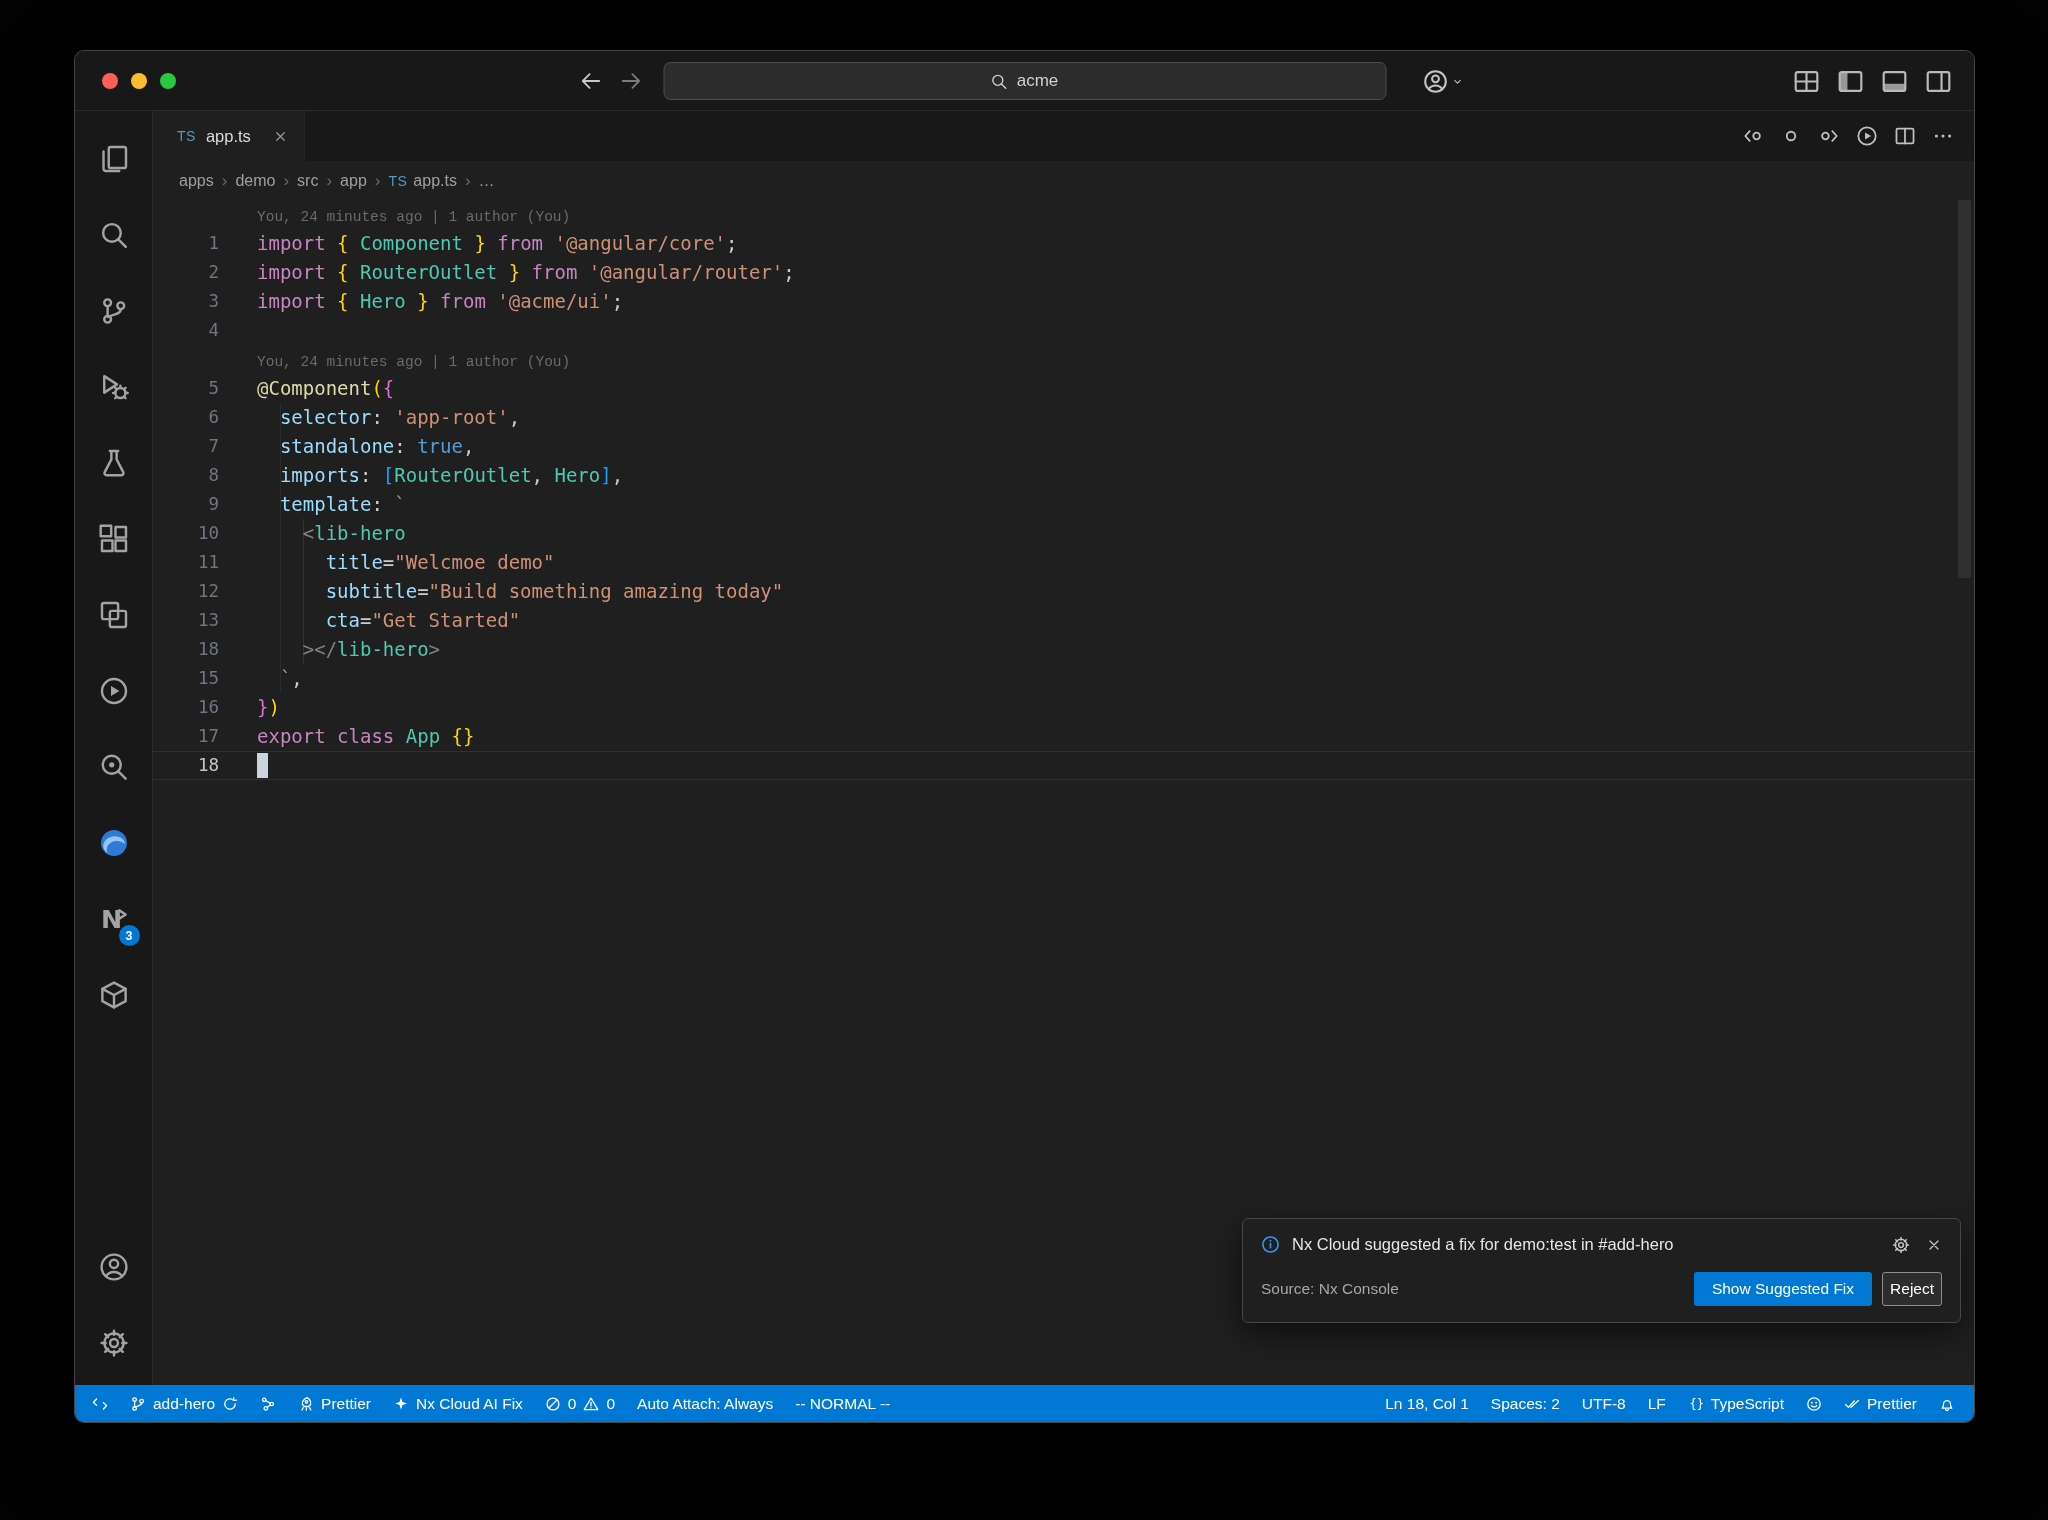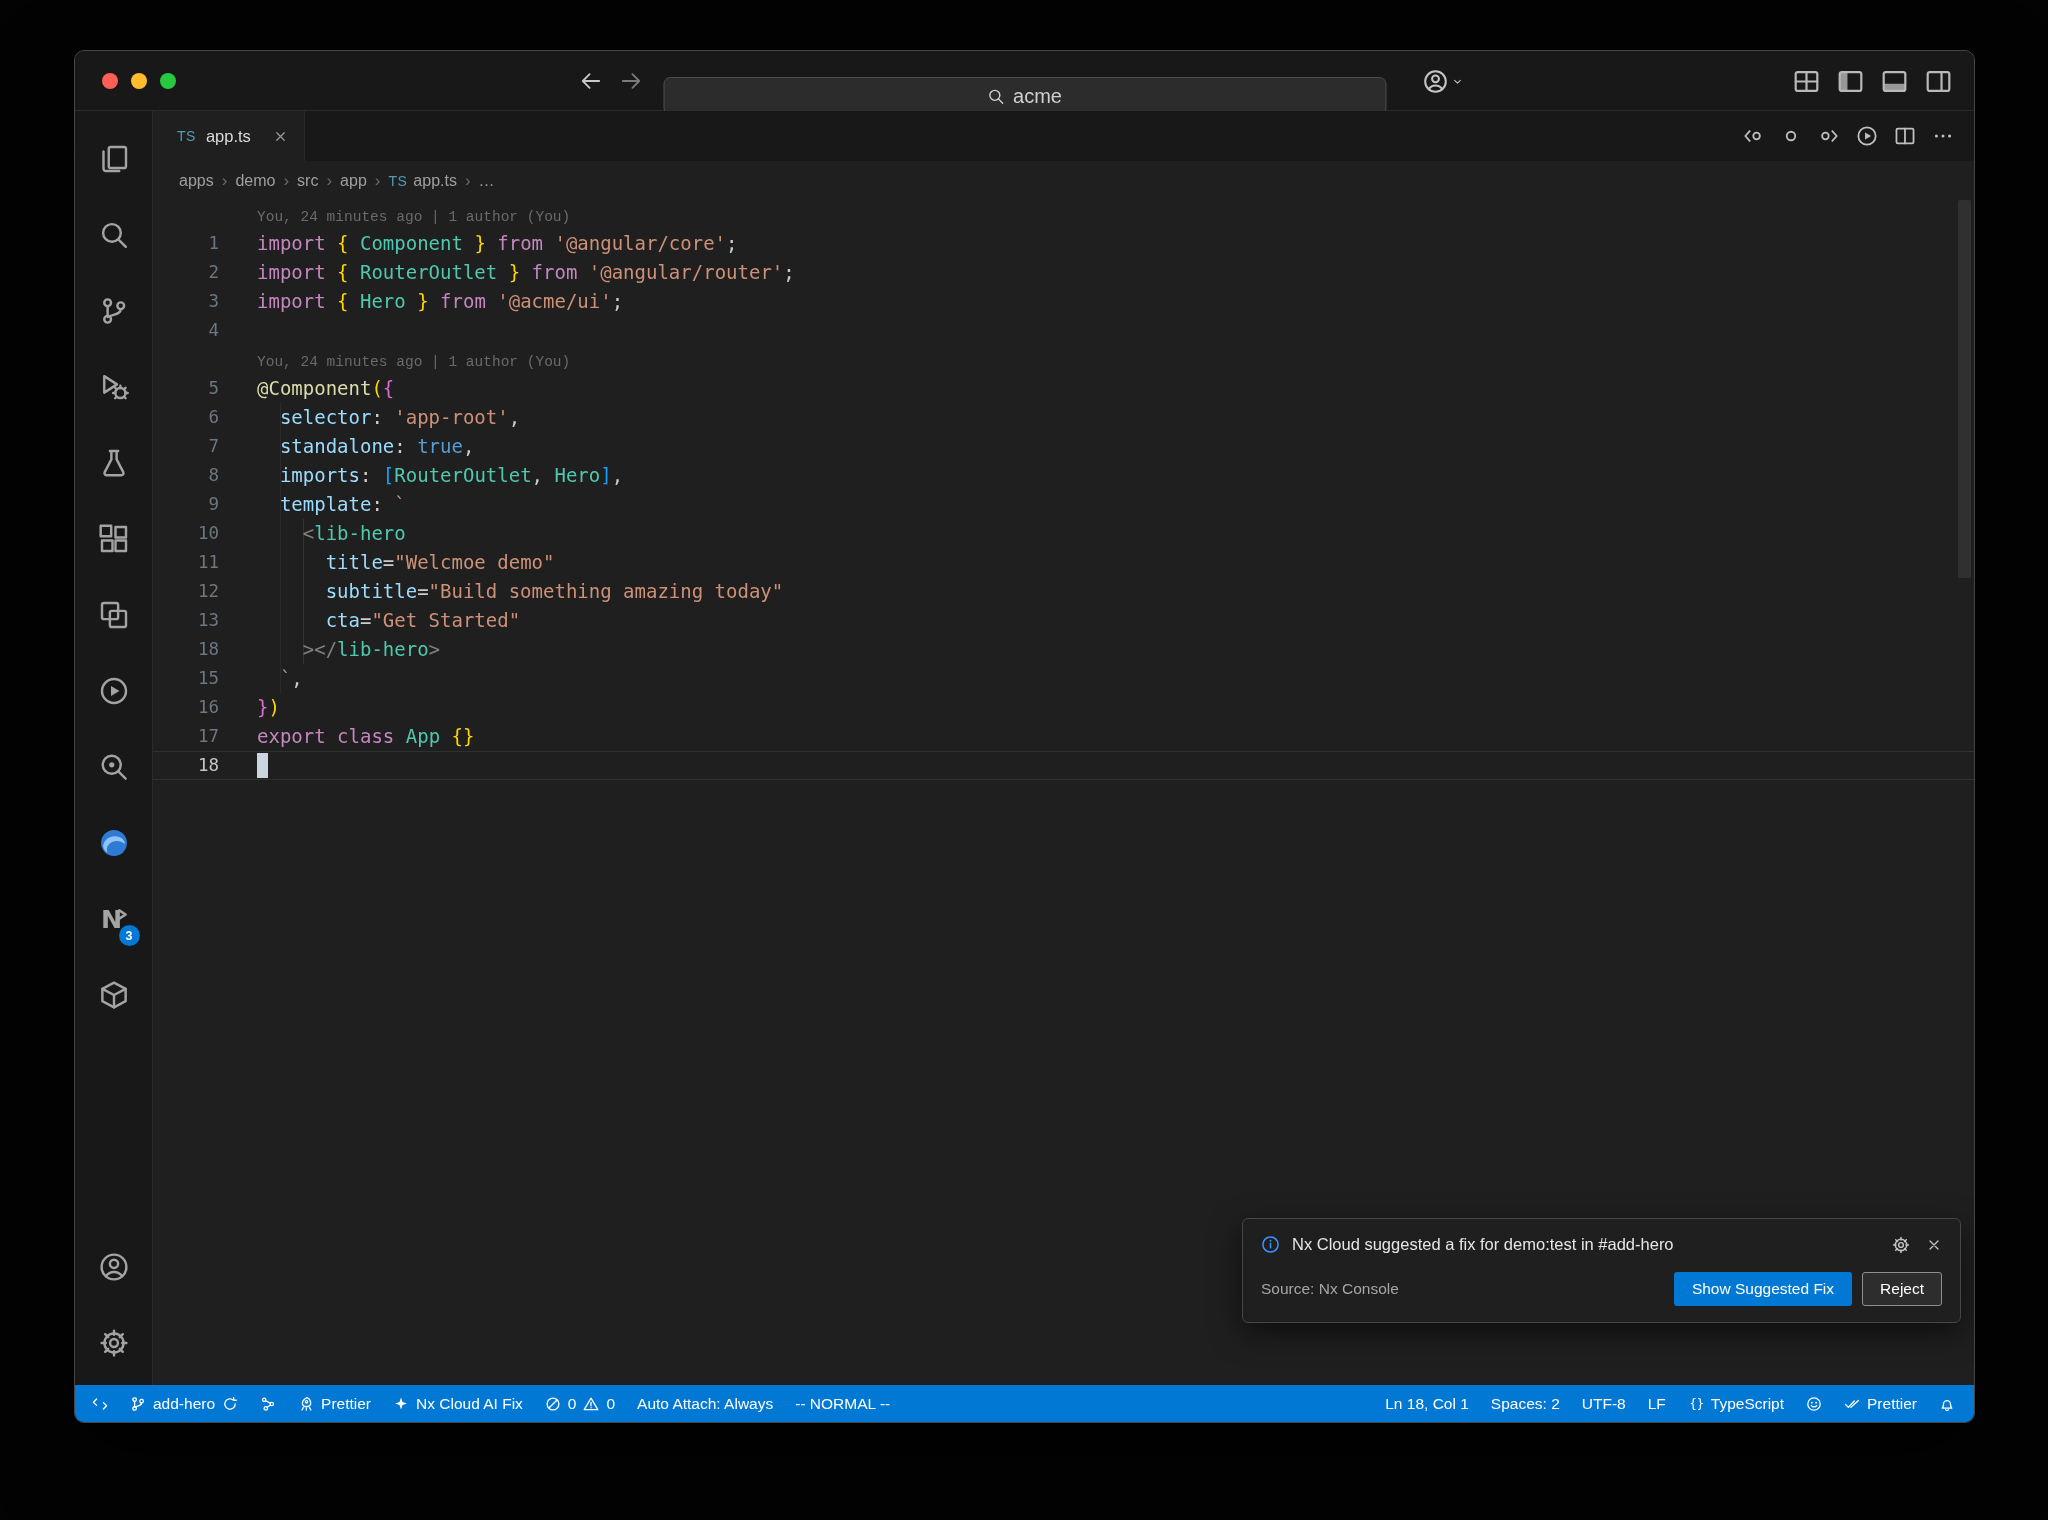--- a/index.html
+++ b/index.html
@@ -4,21 +4,21 @@
 <style>
   *{box-sizing:border-box;margin:0;padding:0}
   html,body{width:2048px;height:1520px;background:#030303;font-family:"Liberation Sans","DejaVu Sans",sans-serif;overflow:hidden}
   .window{position:absolute;left:74px;top:50px;width:1901px;height:1373px;background:#1f1f1f;border:1px solid #454545;border-radius:10px;box-shadow:0 30px 80px rgba(0,0,0,.7);display:flex;flex-direction:column;overflow:hidden}
   
   .titlebar{height:60px;flex:0 0 60px;background:#181818;border-bottom:1px solid #2b2b2b;position:relative}
   .traffic{position:absolute;left:27px;top:22px;display:flex;gap:13px}
   .light{width:16px;height:16px;border-radius:50%}
   .nav-arrows{position:absolute;left:505px;top:0;height:60px;display:flex;align-items:center;gap:18px;color:#c8c8c8}
   .nav-arrows .dim{color:#7b7b7b}
-  .command-center{position:absolute;left:50%;top:26px;transform:translateX(-50%);width:723px;height:38px;background:#2c2c2c;border:1px solid #4d4d4d;border-radius:7px;display:flex;align-items:center;justify-content:center;gap:9px;color:#cfcfcf;font-size:20px}
+  .command-center{position:absolute;left:50%;top:11px;transform:translateX(-50%);width:723px;height:38px;background:#2c2c2c;border:1px solid #4d4d4d;border-radius:7px;display:flex;align-items:center;justify-content:center;gap:9px;color:#cfcfcf;font-size:17px}
   .account-item{position:absolute;left:1348px;top:0;height:60px;display:flex;align-items:center;gap:3px;color:#c4c4c4}
   .tb-right{position:absolute;right:22px;top:0;height:60px;display:flex;align-items:center;gap:17px;color:#b9b9b9}
   .tb-right>span{display:flex;align-items:center}
   
   .main{flex:1;display:flex;min-height:0}
   .activitybar{width:78px;flex:0 0 78px;background:#181818;border-right:1px solid #2b2b2b;display:flex;flex-direction:column;align-items:center;padding:10px 0 4px}
   .ab-item{position:relative;width:78px;height:76px;display:flex;align-items:center;justify-content:center;color:#a3a3a3}
   .ab-badge{position:absolute;right:13px;bottom:11px;min-width:21px;height:21px;border-radius:50%;background:#0078d4;color:#fff;font-size:12.5px;display:flex;align-items:center;justify-content:center;font-weight:bold}
   .ab-bottom{margin-top:auto}
   .editor-col{flex:1;display:flex;flex-direction:column;min-width:0;position:relative}
@@ -51,21 +51,21 @@
   
   .toast{position:absolute;right:13px;bottom:62px;width:719px;background:#1f1f1f;border:1px solid #474747;border-radius:6px;box-shadow:0 10px 30px rgba(0,0,0,.55);padding:16px 18px 16px;z-index:5}
   .toast-row1{display:flex;align-items:center;gap:12px}
   .toast-info{color:#3794ff;display:flex;align-items:center}
   .toast-title{color:#e6e6e6;font-size:16.5px;flex:1}
   .toast-icons{display:flex;gap:16px;color:#c5c5c5;align-items:center}
   .toast-row2{display:flex;align-items:center;margin-top:18px}
   .toast-source{color:#a6a6a6;font-size:15.5px}
   .toast-buttons{margin-left:auto;display:flex;gap:10px}
   .btn-primary{background:#0078d4;color:#fff;border:none;font-size:15.5px;padding:8px 18px;border-radius:3px;font-family:inherit;cursor:pointer}
-  .btn-secondary{background:#2d2d2d;color:#fff;border:1px solid #8f8f8f;font-size:15.5px;padding:7px 17px;border-radius:3px;font-family:inherit;cursor:pointer}
+  .btn-secondary{background:#2d2d2d;color:#fff;border:1px solid #8f8f8f;font-size:15.5px;padding:7px 7px;border-radius:3px;font-family:inherit;cursor:pointer}
   .ico{flex:0 0 auto;display:block}
 </style>
 </head>
 <body>
 
 <div class="window">
 
   <div class="titlebar">
     <div class="traffic">
         <span class="light" style="background: rgb(255, 95, 87);"></span>

